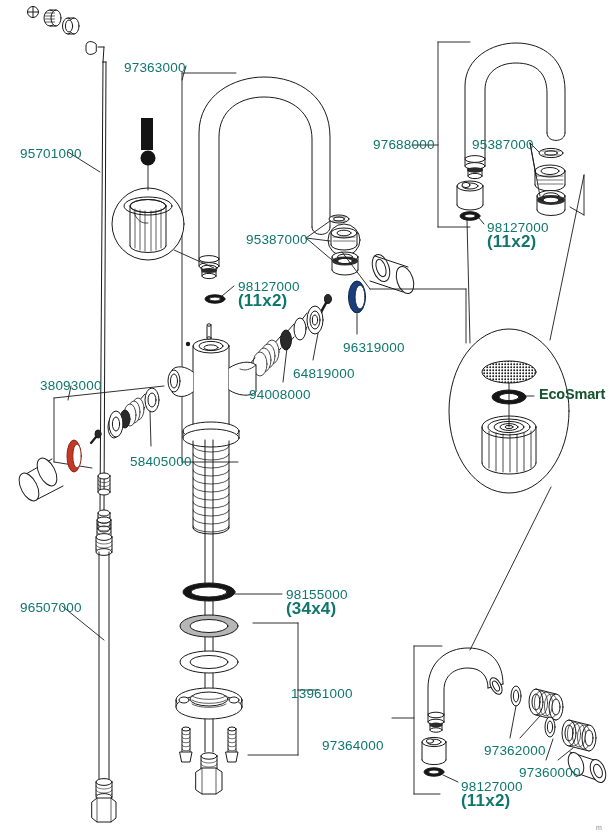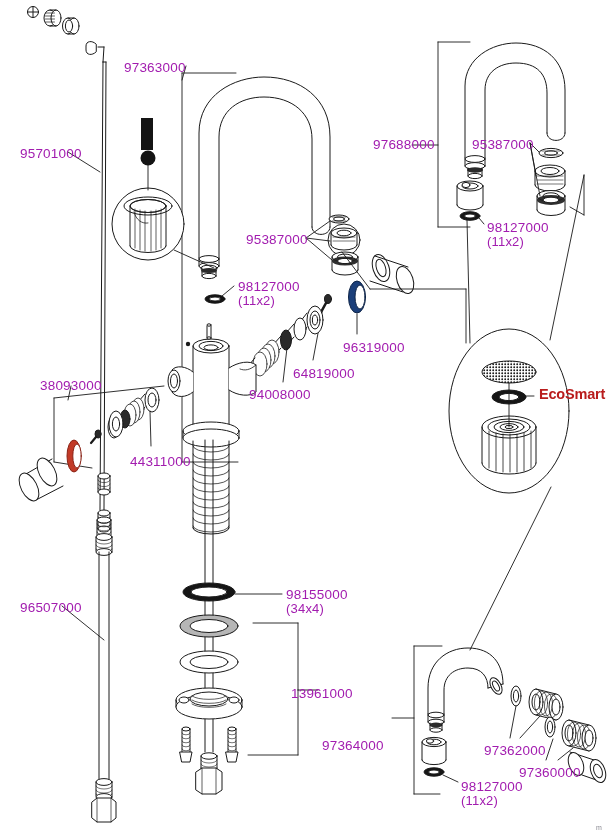--- a/index.html
+++ b/index.html
@@ -8,31 +8,31 @@
     width:609px;height:836px;
     position:relative;overflow:hidden;
   }
   #stage{position:absolute;left:0;top:0;width:609px;height:836px;}
   #art{position:absolute;left:0;top:0;width:609px;height:836px;}
   .lbl{
     position:absolute;
     font-family:"Liberation Sans", sans-serif;
     font-size:13.5px;
     letter-spacing:0.2px;
-    color:#a21caf;
+    color:#0f766e;
     white-space:nowrap;
     line-height:15px;
   }
-  .lbl.sub{font-size:13px;}
+  .lbl.sub{font-size:17px;font-weight:bold;}
   .eco{
     position:absolute;
     font-family:"Liberation Sans", sans-serif;
     font-size:14.5px;
     font-weight:bold;
-    color:#b91c1c;
+    color:#14532d;
     white-space:nowrap;
     letter-spacing:-0.2px;
   }
   .corner-mark{
     position:absolute;
     font-family:"Liberation Sans", sans-serif;
     font-size:7px;
     color:#8a8a92;
   }
 </style>
@@ -542,21 +542,21 @@
 <div class="lbl" style="left:472px;top:137px;">95387000</div>
 <div class="lbl" style="left:487px;top:220px;">98127000</div>
 <div class="lbl sub" style="left:487px;top:234px;">(11x2)</div>
 <div class="lbl" style="left:246px;top:232px;">95387000</div>
 <div class="lbl" style="left:238px;top:279px;">98127000</div>
 <div class="lbl sub" style="left:238px;top:293px;">(11x2)</div>
 <div class="lbl" style="left:343px;top:340px;">96319000</div>
 <div class="lbl" style="left:293px;top:366px;">64819000</div>
 <div class="lbl" style="left:249px;top:387px;">94008000</div>
 <div class="lbl" style="left:40px;top:378px;">38093000</div>
-<div class="lbl" style="left:130px;top:454px;">44311000</div>
+<div class="lbl" style="left:130px;top:454px;">58405000</div>
 <div class="lbl" style="left:20px;top:600px;">96507000</div>
 <div class="lbl" style="left:286px;top:587px;">98155000</div>
 <div class="lbl sub" style="left:286px;top:601px;">(34x4)</div>
 <div class="lbl" style="left:291px;top:686px;">13961000</div>
 <div class="lbl" style="left:322px;top:738px;">97364000</div>
 <div class="lbl" style="left:484px;top:743px;">97362000</div>
 <div class="lbl" style="left:519px;top:765px;">97360000</div>
 <div class="lbl" style="left:461px;top:779px;">98127000</div>
 <div class="lbl sub" style="left:461px;top:793px;">(11x2)</div>
 

